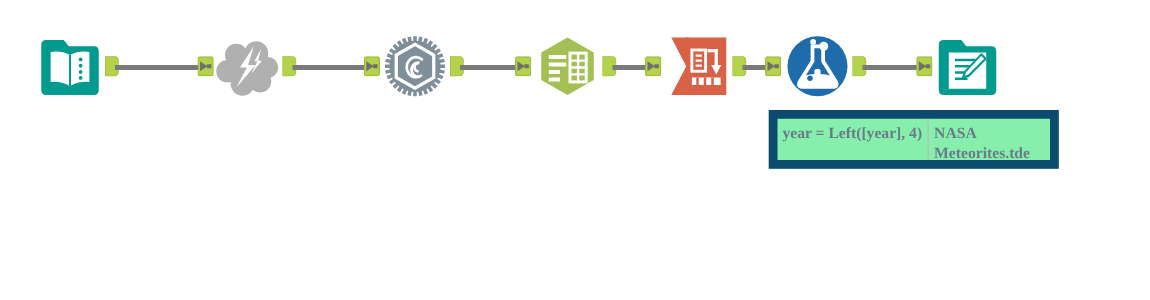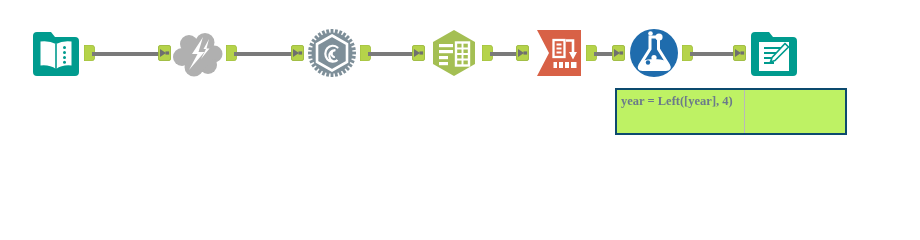--- a/index.html
+++ b/index.html
@@ -41,22 +41,22 @@
   }
   .anchor-out, .anchor-in {
     position: absolute;
     top: 45px;
   }
   .anchor-out svg, .anchor-in svg { display: block; }
 
   
   .annot-table {
     position: absolute;
-    border: 2px solid #0c4a6e;
-    background: #bef264;
+    border: 7px solid #0c4a6e;
+    background: #86efac;
     display: flex;
     box-sizing: border-box;
   }
   .annot-cell {
     box-sizing: border-box;
     padding: 3px 4px 2px 4px;
     font-family: "Liberation Serif", serif;
     font-size: 12.5px;
     line-height: 16px;
     color: #6b7a8a;
@@ -276,15 +276,16 @@
     <svg viewBox="0 0 52 52">
       <path d="M3 9 Q3 5 7 5 L21 5 L25 10 L45 10 Q49 10 49 14 L49 45 Q49 49 45 49 L7 49 Q3 49 3 45 Z" fill="#009b8e"></path>
       <rect x="11" y="15" width="30" height="29" fill="#ffffff"></rect>
       <path d="M16 21 L33 21 M16 26 L33 26 M16 31 L30 31 M16 36 L26 36" stroke="#009b8e" stroke-width="2.1"></path>
       <path d="M37 16.5 L40.5 20 L27 33.5 L22.5 35 L24 30.5 Z" fill="#ffffff" stroke="#009b8e" stroke-width="1.7" stroke-linejoin="round"></path>
     </svg>
   </div>
 
   <div class="annot-table" style="left:615px; top:88px; width:232px; height:47px;">
     <div class="annot-cell first">year = Left([year], 4)</div>
+    <div class="annot-cell second">NASA Meteorites.tde</div>
   </div>
 
 </div>
 
 </body></html>

